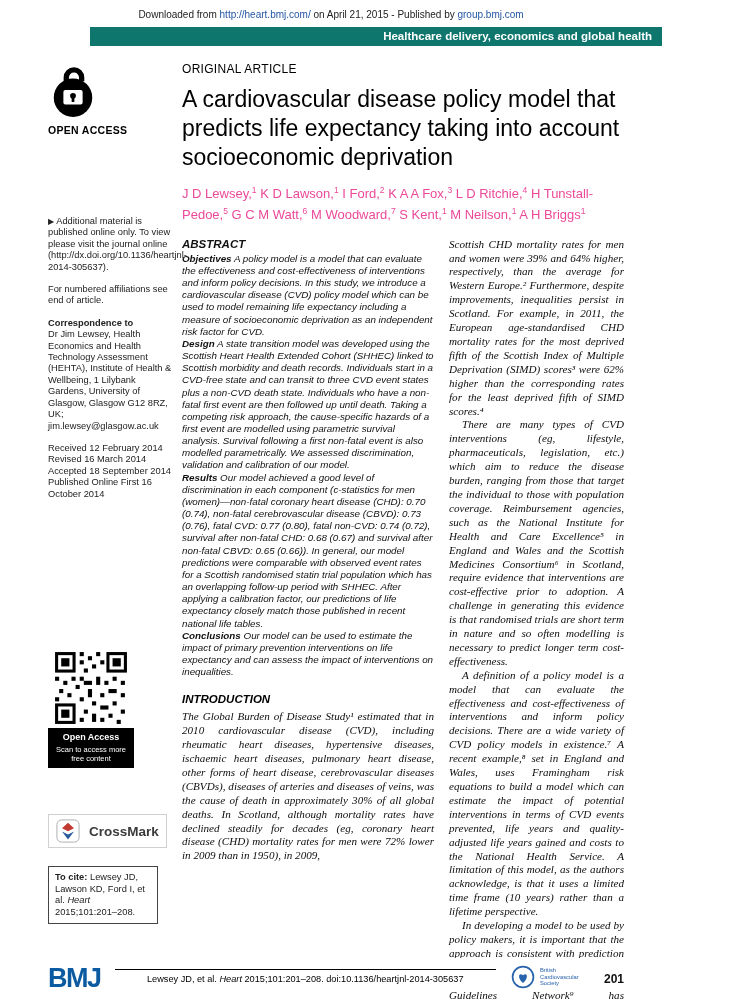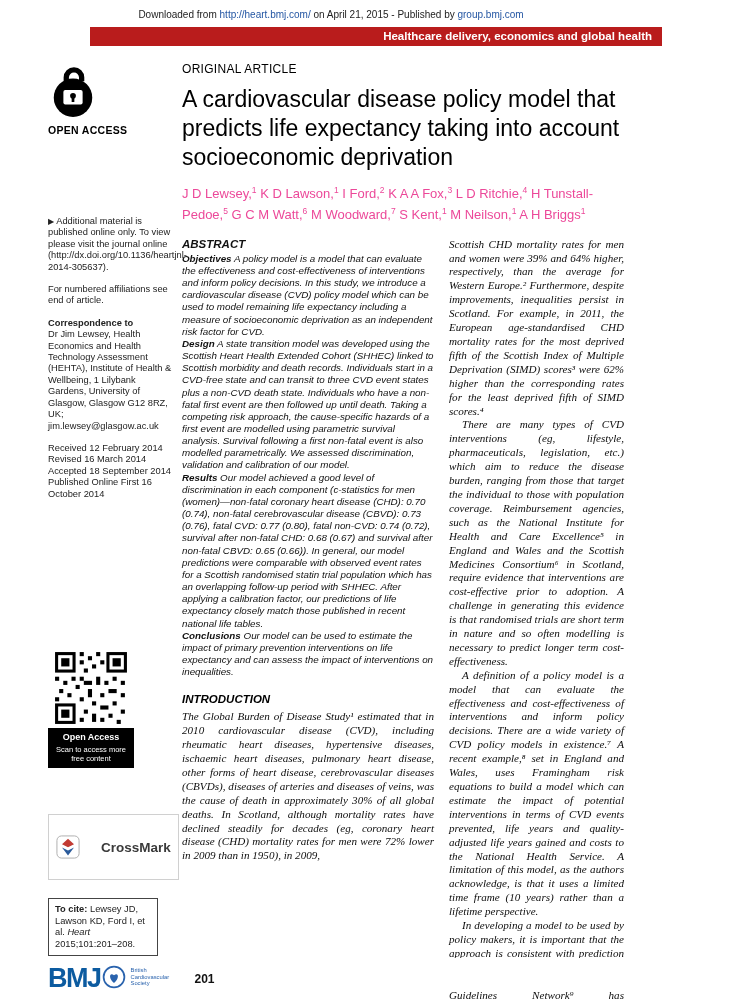--- a/index.html
+++ b/index.html
@@ -5,42 +5,42 @@
   * { box-sizing: border-box; }
   body { margin:0; background:#ffffff; }
   .page { width:662px; height:1000px; position:relative; overflow:hidden;
           font-family:"Liberation Sans", sans-serif; color:#111; background:#fff;border-radius:23px; }
 
   
   .dl-line { text-align:center; font-size:10px; padding-top:9px; color:#222; }
   .dl-line .lnk { color:#2456a3; cursor:pointer; }
 
   
-  .banner { margin:7px 0 0 90px; background:#b91c1c; color:#fff; font-size:11.5px;
+  .banner { margin:7px 0 0 90px; background:#0f766e; color:#fff; font-size:11.5px;
             font-weight:bold; text-align:right; padding:3px 10px 4px 0; }
 
   .content { display:flex; padding:0 38px 0 48px; }
 
   
   .sidebar { width:124px; flex:0 0 124px; font-size:9.3px; line-height:11.4px; color:#222; }
   .oa-block { margin-top:14px; height:156px; }
   .oa-label { font-weight:bold; font-size:10.5px; margin-top:2px; letter-spacing:0.3px; color:#000; }
   .note { margin-bottom:11px; }
   .arrow { font-size:8px; }
   .corr-label { font-weight:bold; }
   .history div { margin:0; }
 
   .qr-block { margin-top:150px; width:86px; text-align:center; }
   .qr-code { display:block; margin:0 auto; }
   .qr-label { background:#000; color:#fff; padding:4px 3px 5px; margin-top:2px; }
   .qr-title { font-weight:bold; font-size:9px; }
   .qr-sub { font-size:7.5px; line-height:9px; margin-top:2px; }
 
-  .crossmark { margin-top:46px; display:flex; align-items:center; gap:21px;
-               border:1px solid #d0d0d0; padding:20px 7px; width:max-content; background:#fff; }
+  .crossmark { margin-top:46px; display:flex; align-items:center; gap:9px;
+               border:1px solid #d0d0d0; padding:4px 7px; width:max-content; background:#fff; }
   .crossmark-label { font-size:13.5px; font-weight:bold; color:#3a3a3a; }
 
   .cite-box { margin-top:18px; border:1px solid #444; padding:5px 6px; font-size:9.3px; width:110px; }
   .cite-box .bold { font-weight:bold; }
   .cite-box .ital { font-style:italic; }
 
   
   .main { flex:1; margin-left:10px; }
   .eyebrow { font-size:12px; margin-top:16px; letter-spacing:0.3px; color:#000; }
   .title { font-size:23px; font-weight:400; line-height:29px; margin:9px 0 0 0; color:#000; }
@@ -225,20 +225,23 @@
           <p class="body-text">A definition of a policy model is a model that can evaluate the effectiveness and cost-effectiveness of interventions and inform policy decisions. There are a wide variety of CVD policy models in existence.⁷ A recent example,⁸ set in England and Wales, uses Framingham risk equations to build a model which can estimate the impact of potential interventions in terms of CVD events prevented, life years and quality-adjusted life years gained and costs to the National Health Service. A limitation of this model, as the authors acknowledge, is that it uses a limited time frame (10 years) rather than a lifetime perspective.</p>
           <p class="body-text">In developing a model to be used by policy makers, it is important that the approach is consistent with prediction models that are used in clinical practice. The Scottish Intercollegiate Guidelines Network⁹ has recommended the use of the ASSIGN score¹⁰ as the clinical prediction tool for prioritising individuals for primary prevention in Scotland. A key feature of this score is the inclusion of an area-based measure of socioeconomic deprivation, SIMD,³ as an independent risk factor. This has the potential to reduce inequalities because, holding the other risk factors constant, people residing in areas with higher levels of socioeconomic deprivation will be given higher ASSIGN scores. Furthermore, if the ASSIGN score is used in modelling exercises to estimate the impact of new</p>
         </div>
 
       </div>
     </main>
   </div>
 
   <div class="footer">
     <div class="bmj-logo">BMJ</div>
+    <div class="foot-cite">
+      <span>Lewsey JD, et al. </span><span class="ital">Heart</span><span> 2015;101:201–208. doi:10.1136/heartjnl-2014-305637</span>
+    </div>
     <div class="bcs">
       <svg width="26" height="26" viewBox="0 0 30 30">
         <circle cx="15" cy="15" r="12" fill="none" stroke="#2a63ad" stroke-width="2"></circle>
         <path d="M15 22 C 8 16, 10 9, 15 13 C 20 9, 22 16, 15 22 Z" fill="#2a63ad"></path>
       </svg>
       <div class="bcs-text">British Cardiovascular Society</div>
     </div>
     <div class="page-num">201</div>
   </div>
 

